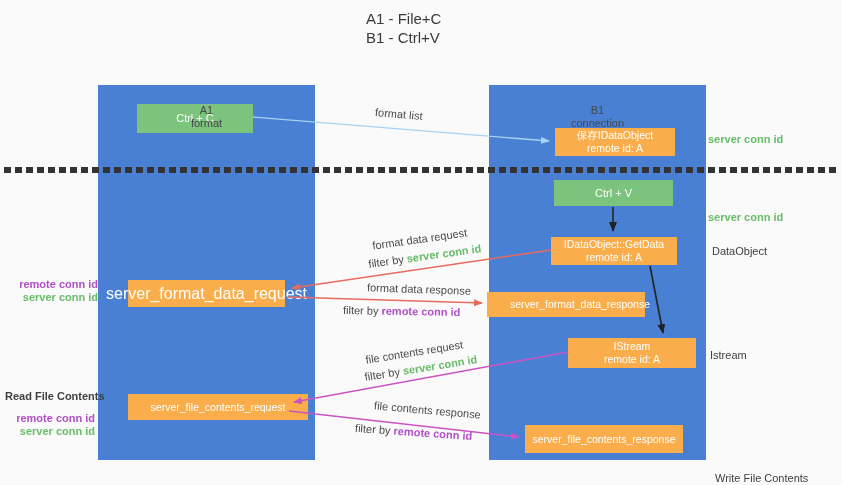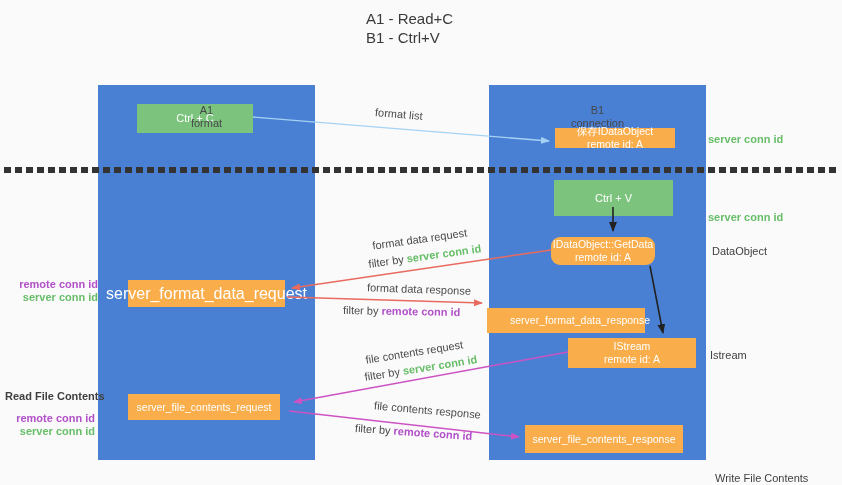--- a/index.html
+++ b/index.html
@@ -41,21 +41,21 @@
   .left-stack{position:absolute;text-align:right;z-index:5;font-size:11px;line-height:13px;white-space:nowrap;}
 
   .arrow-label{position:absolute;font-size:11px;color:#4a4a4a;white-space:nowrap;z-index:5;transform-origin:center;}
 </style>
 </head>
 <body>
 
 <div class="canvas">
 
   <div class="title">
-    <div>A1 - Read+C</div>
+    <div>A1 - File+C</div>
     <div>B1 - Ctrl+V</div>
   </div>
 
   <div class="col-header a">
     <div>A1</div>
     <div>format</div>
   </div>
   <div class="col-header b">
     <div>B1</div>
     <div>connection</div>
@@ -63,48 +63,48 @@
 
   <div class="col a"></div>
   <div class="col b"></div>
 
   <div class="dashes"></div>
 
   <div class="box green" style="left:137px;top:104px;width:116px;height:29px;">
     <div>Ctrl + C</div>
   </div>
 
-  <div class="box orange" style="left:555px;top:128px;width:120px;height:20px;">
+  <div class="box orange" style="left:555px;top:128px;width:120px;height:28px;">
     <div class="l2">保存IDataObject</div>
     <div class="l2">remote id: A</div>
   </div>
 
-  <div class="box green" style="left:554px;top:180px;width:119px;height:36px;">
+  <div class="box green" style="left:554px;top:180px;width:119px;height:26px;">
     <div>Ctrl + V</div>
   </div>
 
-  <div class="box orange" style="left:551px;top:237px;width:104px;height:28px;border-radius:9px;">
+  <div class="box orange" style="left:551px;top:237px;width:126px;height:28px;">
     <div class="l2">IDataObject::GetData</div>
     <div class="l2">remote id: A</div>
   </div>
 
   <div class="box orange" style="left:128px;top:280px;width:157px;height:27px;">
     <div style="font-size:16px;">server_format_data_request</div>
   </div>
 
-  <div class="box orange" style="left:487px;top:308px;width:158px;height:25px;padding-left:28px;">
+  <div class="box orange" style="left:487px;top:292px;width:158px;height:25px;padding-left:28px;">
     <div style="font-size:10.5px;">server_format_data_response</div>
   </div>
 
   <div class="box orange" style="left:568px;top:338px;width:128px;height:30px;">
     <div class="l2">IStream</div>
     <div class="l2">remote id: A</div>
   </div>
 
-  <div class="box orange" style="left:128px;top:394px;width:152px;height:26px;">
+  <div class="box orange" style="left:128px;top:394px;width:180px;height:26px;">
     <div style="font-size:10.5px;">server_file_contents_request</div>
   </div>
 
   <div class="box orange" style="left:525px;top:425px;width:158px;height:28px;">
     <div style="font-size:10.5px;">server_file_contents_response</div>
   </div>
 
   <svg class="arrows" width="842" height="485" viewBox="0 0 842 485">
     <defs>
       <marker id="mBlue" markerWidth="10" markerHeight="8" refX="8" refY="3.5" orient="auto" markerUnits="userSpaceOnUse">

